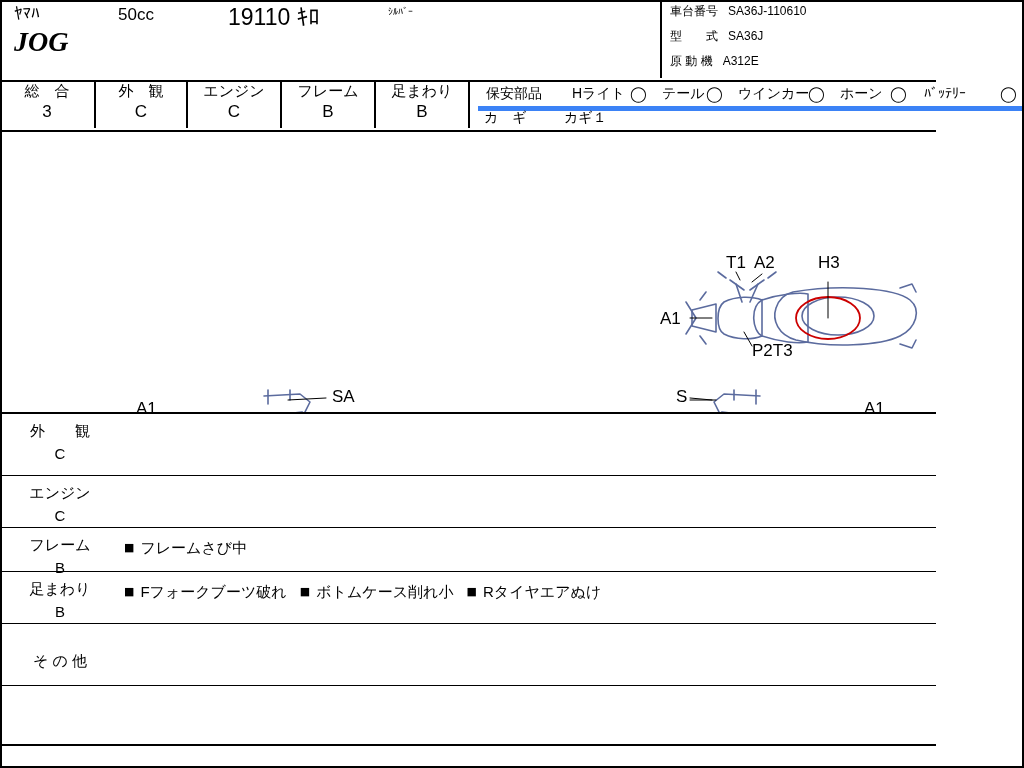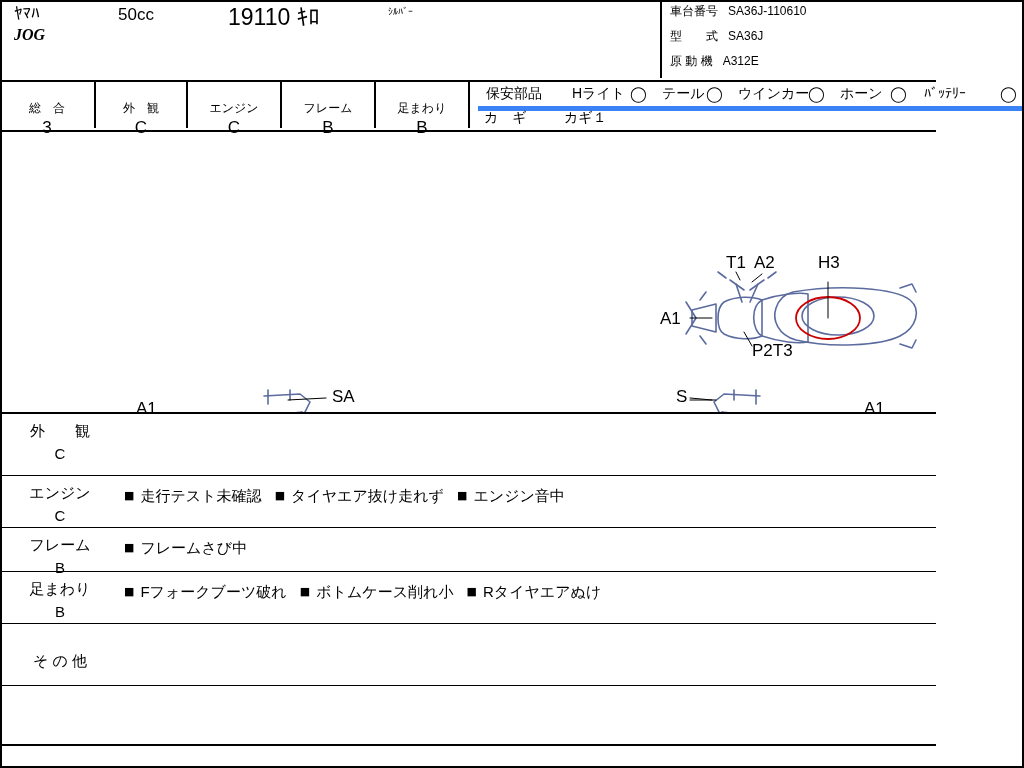--- a/index.html
+++ b/index.html
@@ -35,21 +35,21 @@
   }
   .maker {
     position: absolute;
     left: 14px; top: 4px;
     font-size: 17px;
     letter-spacing: 0px;
   }
   .model {
     position: absolute;
     left: 14px; top: 26px;
-    font-size: 16px;
+    font-size: 28px;
     font-weight: bold;
     font-style: italic;
     font-family: "Liberation Serif", serif;
   }
   .disp {
     position: absolute;
     left: 118px; top: 5px;
     font-size: 17px;
   }
   .mileage {
@@ -88,22 +88,22 @@
   }
   .gcell {
     position: absolute;
     top: 0;
     height: 46px;
     border-right: 2px solid #000;
     text-align: center;
     box-sizing: border-box;
   }
   .gcell .glabel {
-    font-size: 12px;
-    margin-top: 18px;
+    font-size: 15px;
+    margin-top: 0;
     white-space: nowrap;
   }
   .gcell .gval {
     font-size: 17px;
     margin-top: 1px;
   }
   .g0 { left: 0;   width: 96px; }
   .g1 { left: 96px; width: 92px; }
   .g2 { left: 188px; width: 94px; }
   .g3 { left: 282px; width: 94px; }
@@ -425,25 +425,20 @@
       <div class="cname">外　　観</div>
       <div class="cgrade">C</div>
     </div>
   </div>
 
   <div class="crow r-engine">
     <div class="cat">
       <div class="cname">エンジン</div>
       <div class="cgrade">C</div>
     </div>
-    <div class="items">
-      <span class="sq">■</span><span>走行テスト未確認</span><span class="gap"></span>
-      <span class="sq">■</span><span>タイヤエア抜け走れず</span><span class="gap"></span>
-      <span class="sq">■</span><span>エンジン音中</span>
-    </div>
   </div>
 
   <div class="crow r-frame">
     <div class="cat">
       <div class="cname">フレーム</div>
       <div class="cgrade">B</div>
     </div>
     <div class="items">
       <span class="sq">■</span><span>フレームさび中</span>
     </div>

